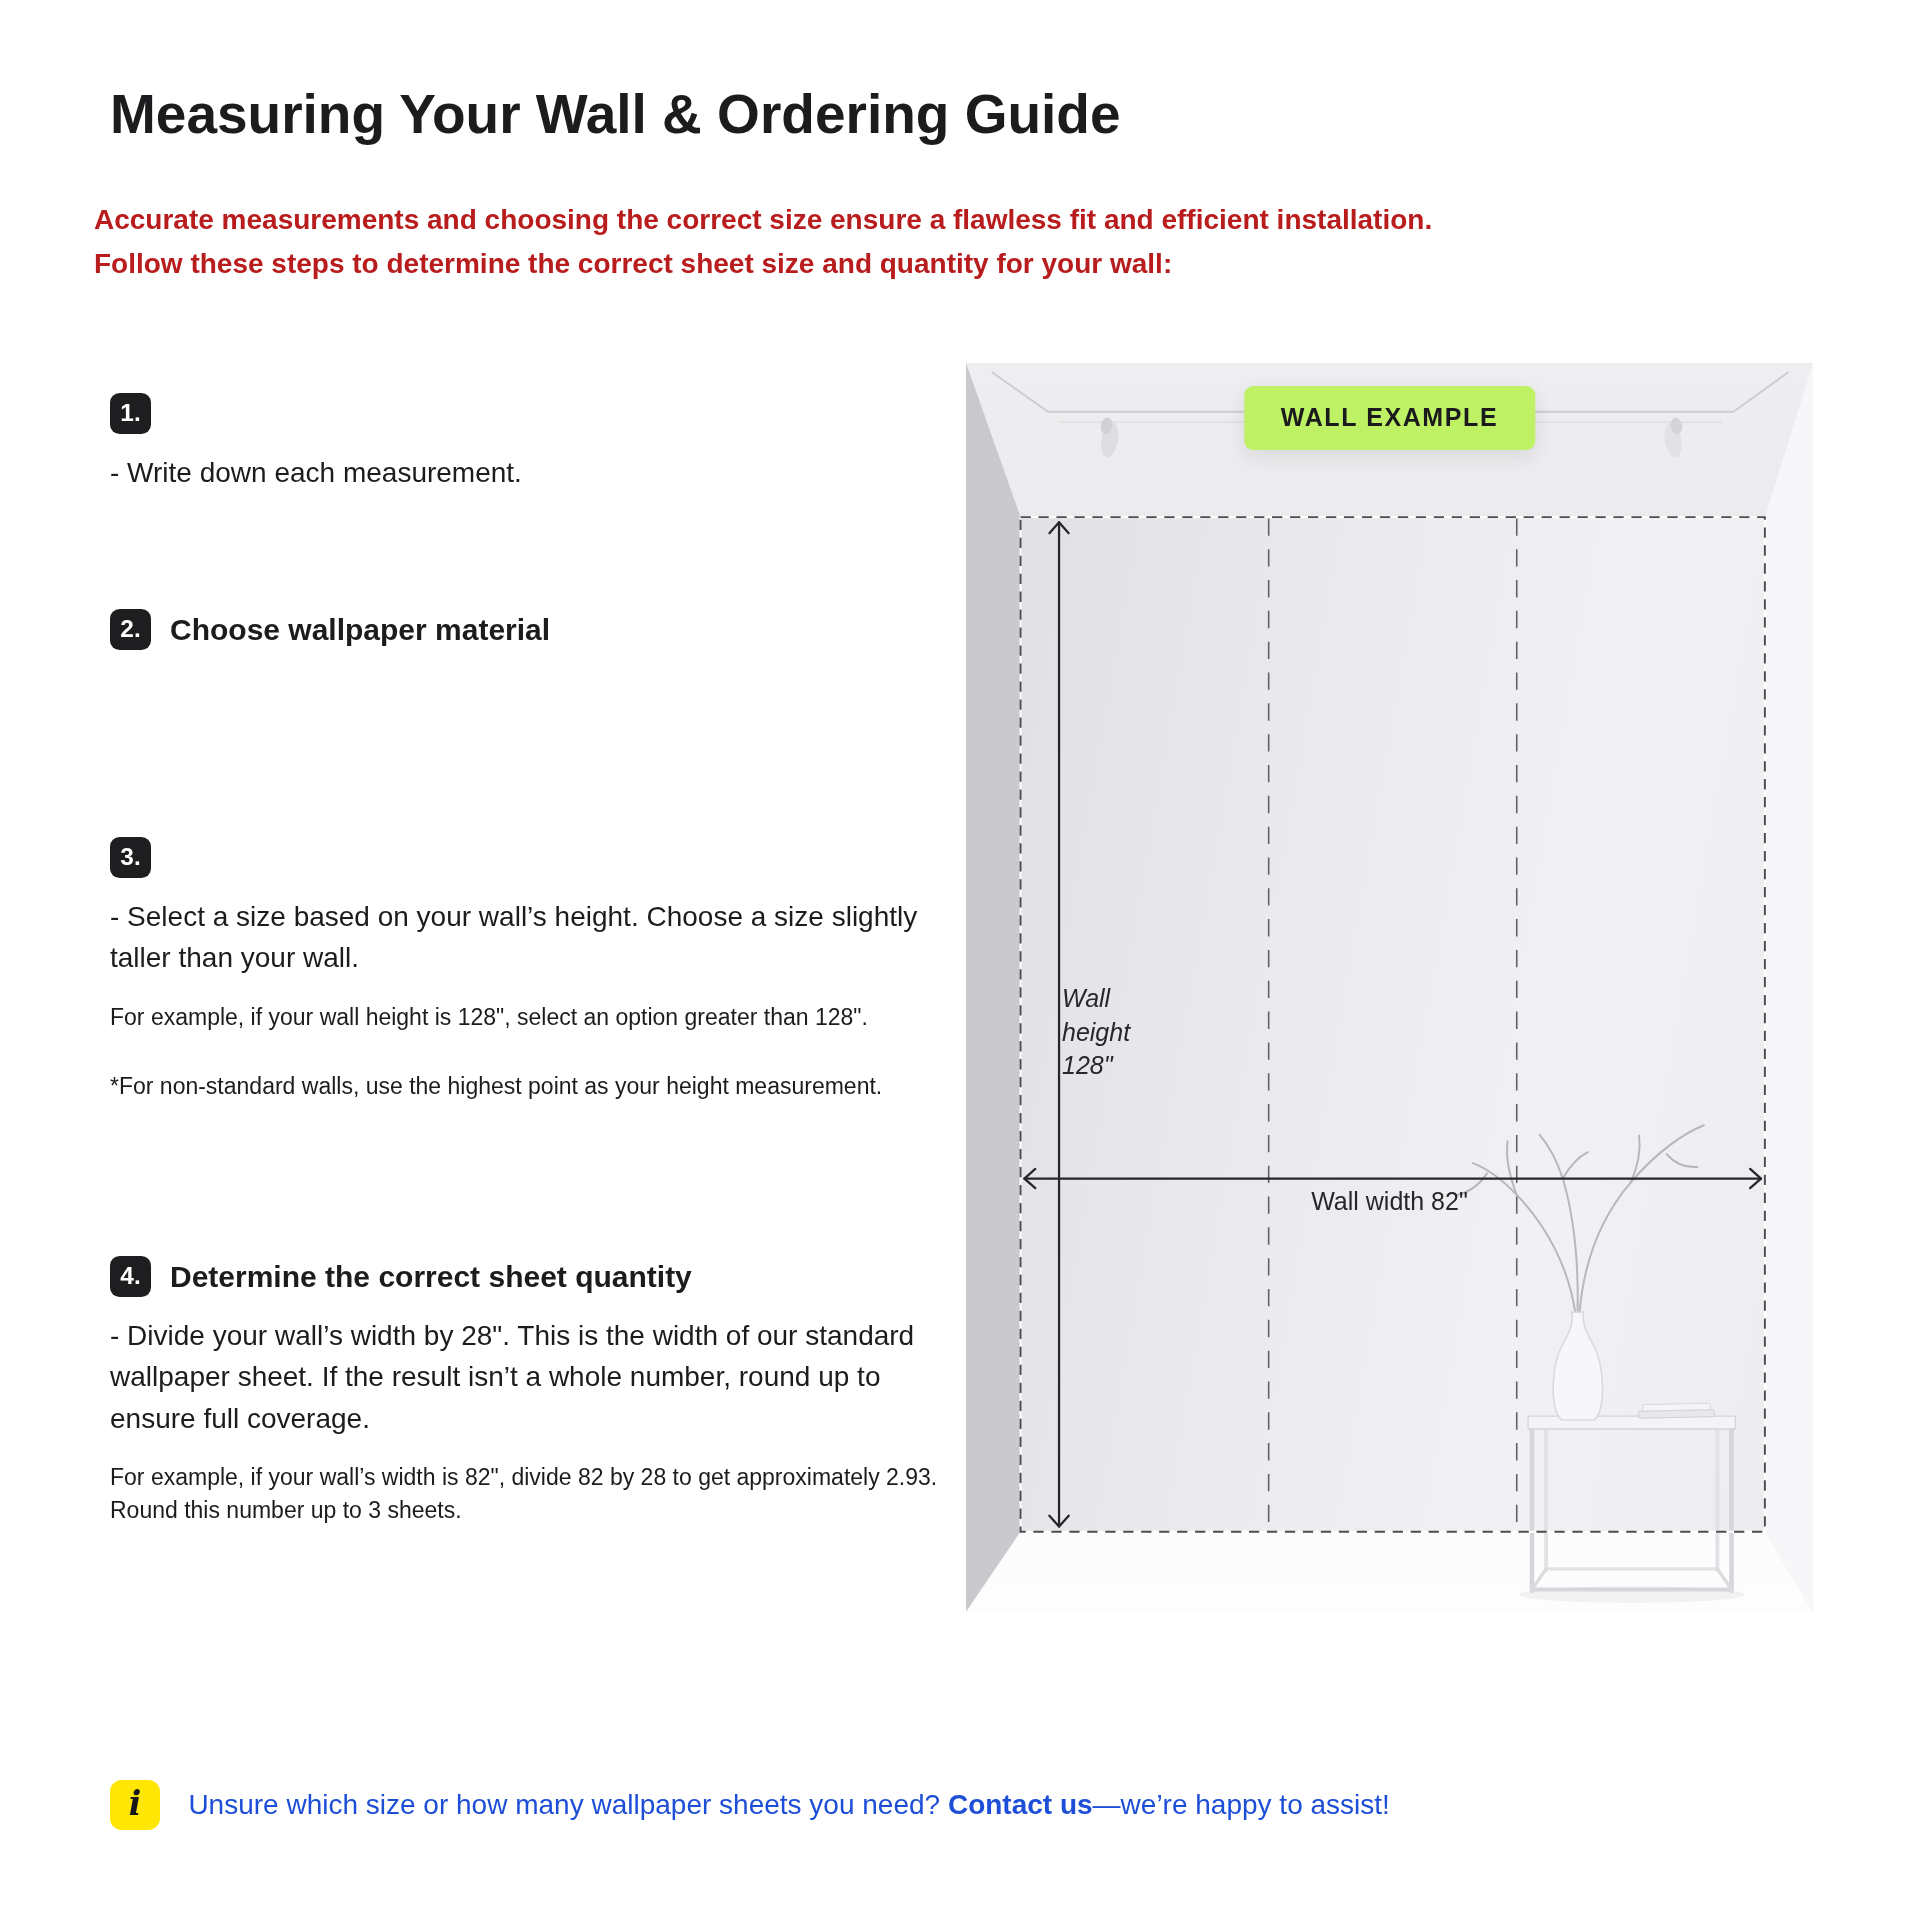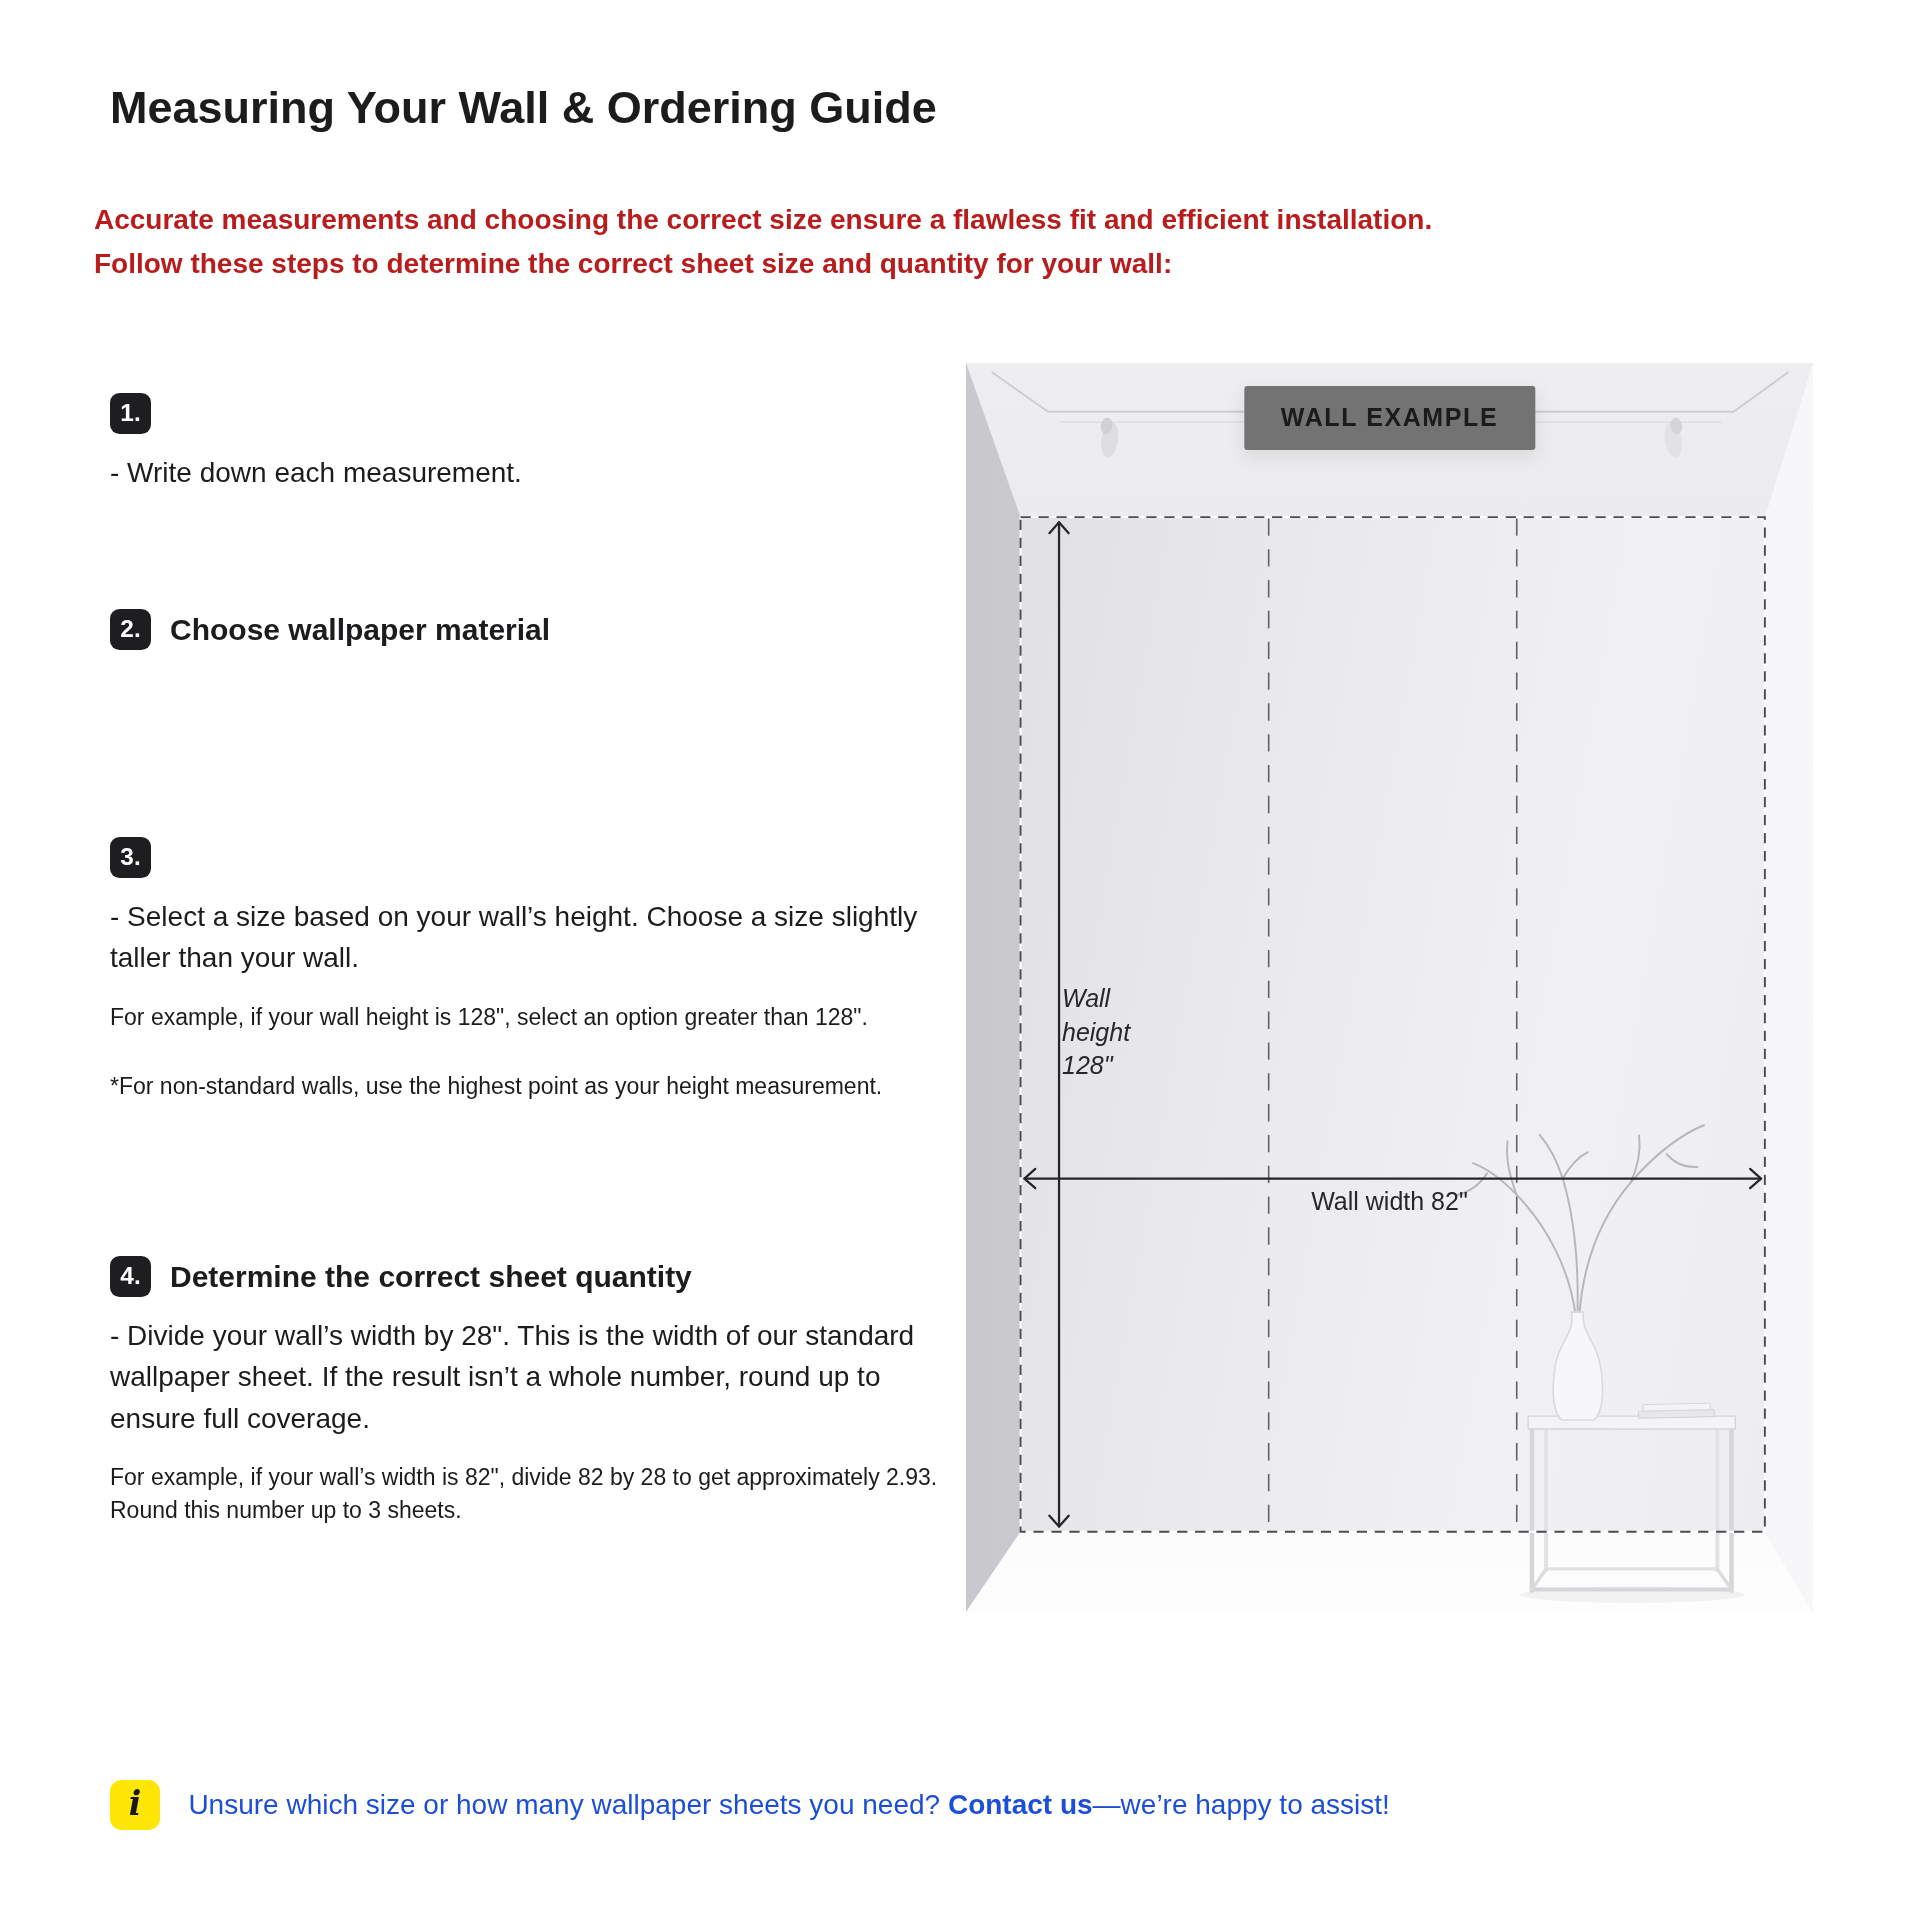--- a/index.html
+++ b/index.html
@@ -8,21 +8,21 @@
     width: 1926px;
     height: 1926px;
     background: #ffffff;
     font-family: "Liberation Sans", sans-serif;
     color: #1c1c1f;
   }
   .page { position: relative; width: 1926px; height: 1926px; overflow: hidden; }
 
   .page-title {
     position: absolute; left: 110px; top: 82px; margin: 0;
-    font-size: 45px; font-weight: 700; color: #1c1c1f;
+    font-size: 55px; font-weight: 700; color: #1c1c1f;
   }
   .intro {
     position: absolute; left: 94px; top: 198px; width: 1727px; margin: 0;
     font-size: 28px; font-weight: 700; line-height: 1.58; color: #b91c1c;
   }
 
   .step { position: absolute; left: 110px; width: 831px; }
   .step-head { display: flex; align-items: center; gap: 19px; }
   .badge {
     width: 41px; height: 41px; flex: 0 0 auto; box-sizing: border-box;
@@ -59,21 +59,21 @@
     background: linear-gradient(100deg, #e1e1e4 0%, #eaeaed 35%, #f1f1f3 70%, #ededf0 100%);
   }
   .floor {
     clip-path: polygon(0 100%, 6.44% 93.57%, 94.32% 93.57%, 100% 100%);
     background: linear-gradient(180deg, #f0f0f2 0%, #fdfdfe 100%);
   }
   .overlay { position: absolute; inset: 0; width: 100%; height: 100%; }
 
   .wall-badge {
     position: absolute; top: 23px; left: 50%; transform: translateX(-50%);
-    background: #737373; border-radius: 3px; padding: 17.3px 37px;
+    background: #bef264; border-radius: 9px; padding: 17.3px 37px;
     font-size: 25px; font-weight: 700; letter-spacing: 1.6px; color: #1b1b1e;
     white-space: nowrap; box-shadow: 0 6.4px 19px rgba(40,40,50,0.10);
   }
   .height-label {
     position: absolute; left: 96px; top: 619px;
     font-size: 25px; line-height: 1.34; color: #27272a; font-style: italic;
   }
   .width-label {
     position: absolute; left: 50%; transform: translateX(-50%); top: 824px;
     font-size: 25px; color: #27272a; white-space: nowrap;

